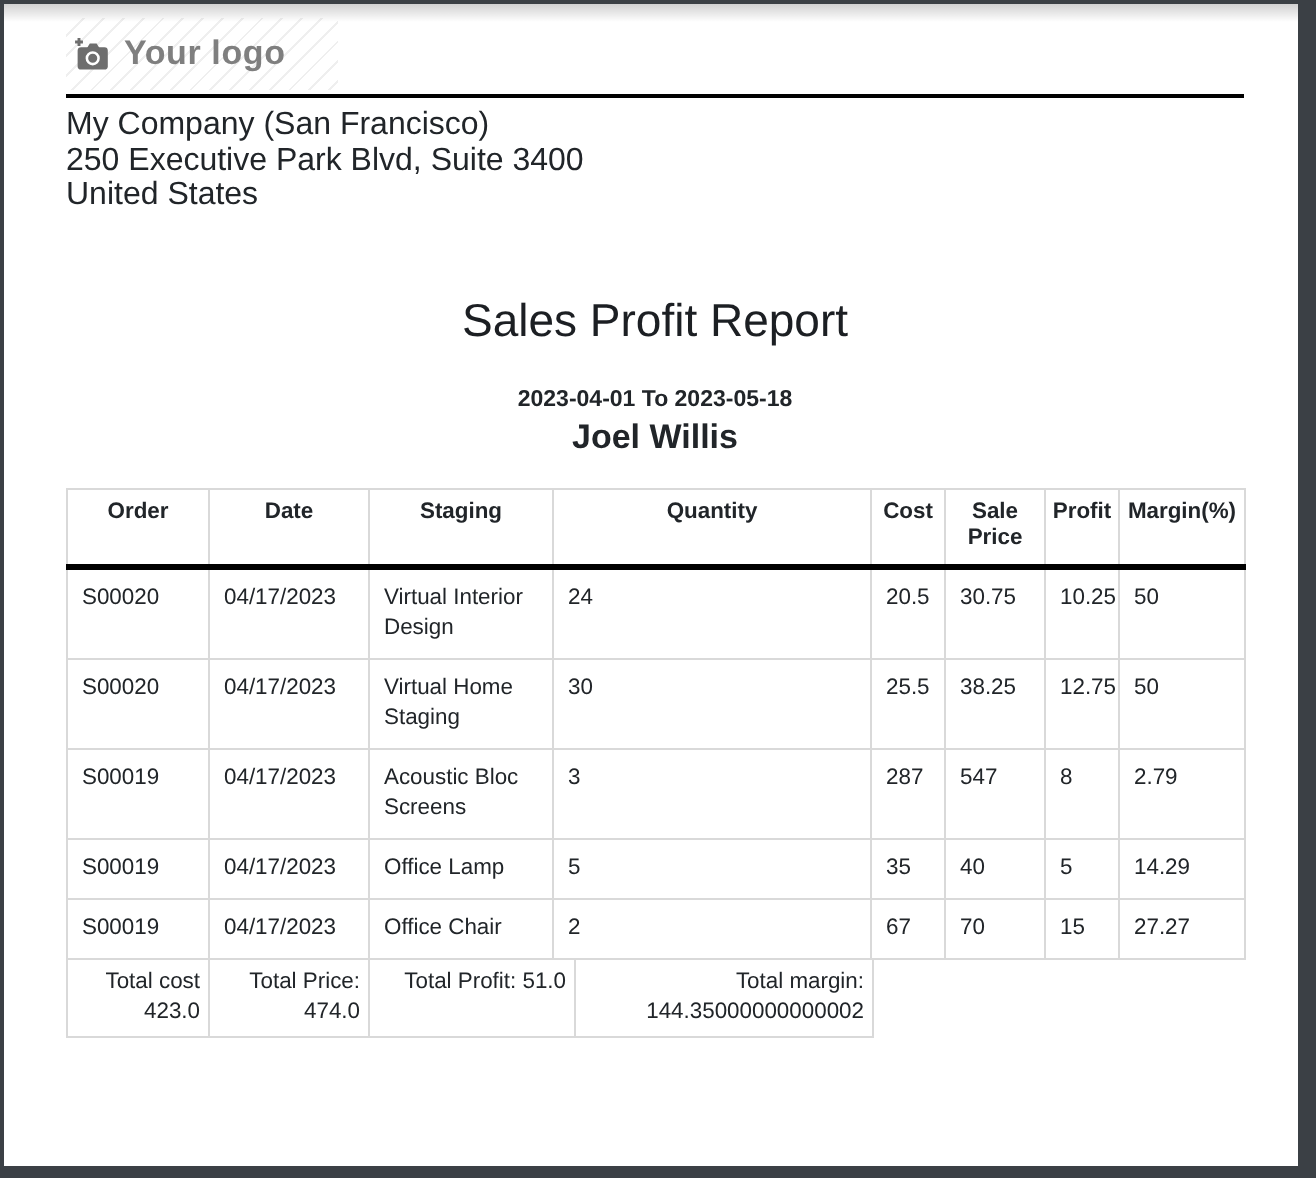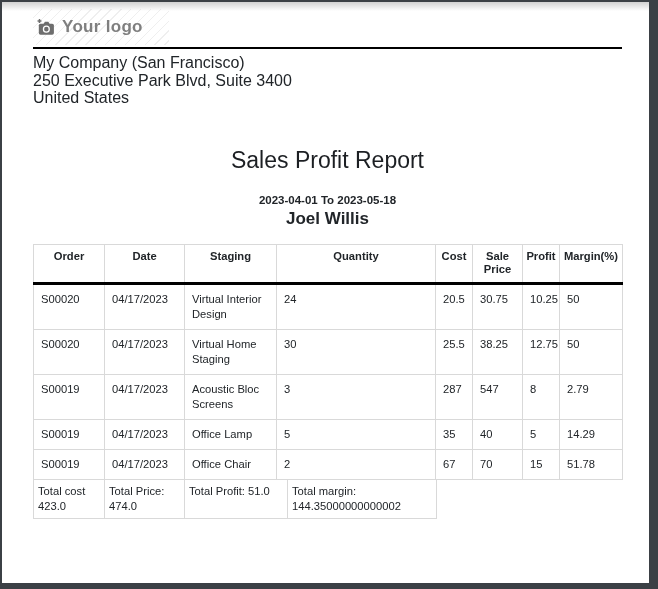--- a/index.html
+++ b/index.html
@@ -50,21 +50,21 @@
   .main-table td {
     border:1px solid #d9d9d9;
     font-size:11.2px; line-height:15px;
     padding:7px; text-align:left; vertical-align:top; color:#212529;
     overflow:hidden;
   }
   .totals-table { width:403px; margin-top:-1px; }
   .totals-table td {
     border:1px solid #d9d9d9;
     font-size:11.2px; line-height:15px;
-    padding:4px; text-align:left; vertical-align:top; color:#212529;
+    padding:4px; text-align:right; vertical-align:top; color:#212529;
   }
 </style>
 </head>
 <body>
 
 <div class="page">
   <div class="page-top-shade"></div>
   <div class="content">
 
     <div class="logo-block">
@@ -157,21 +157,21 @@
             <td>14.29</td>
           </tr>
           <tr>
             <td>S00019</td>
             <td>04/17/2023</td>
             <td>Office Chair</td>
             <td>2</td>
             <td>67</td>
             <td>70</td>
             <td>15</td>
-            <td>51.78</td>
+            <td>27.27</td>
           </tr>
         </tbody>
     </table>
 
     <table class="totals-table">
       <colgroup>
         <col style="width:71px">
           <col style="width:80px">
           <col style="width:103px">
           <col style="width:149px">

